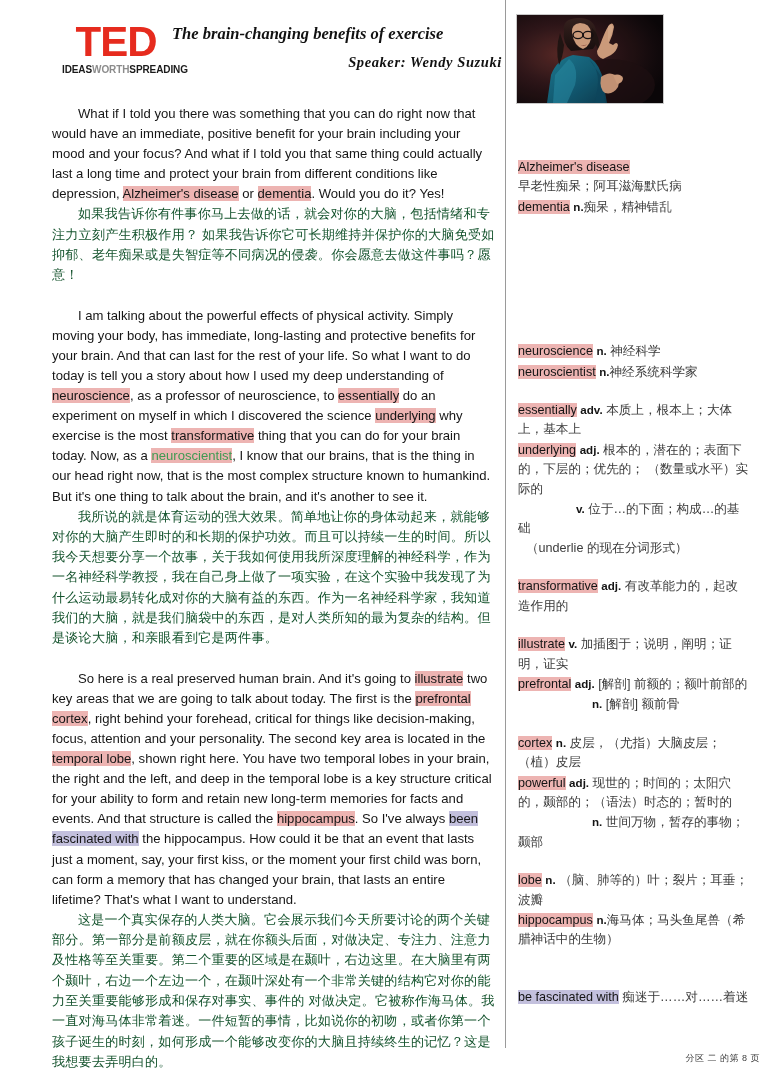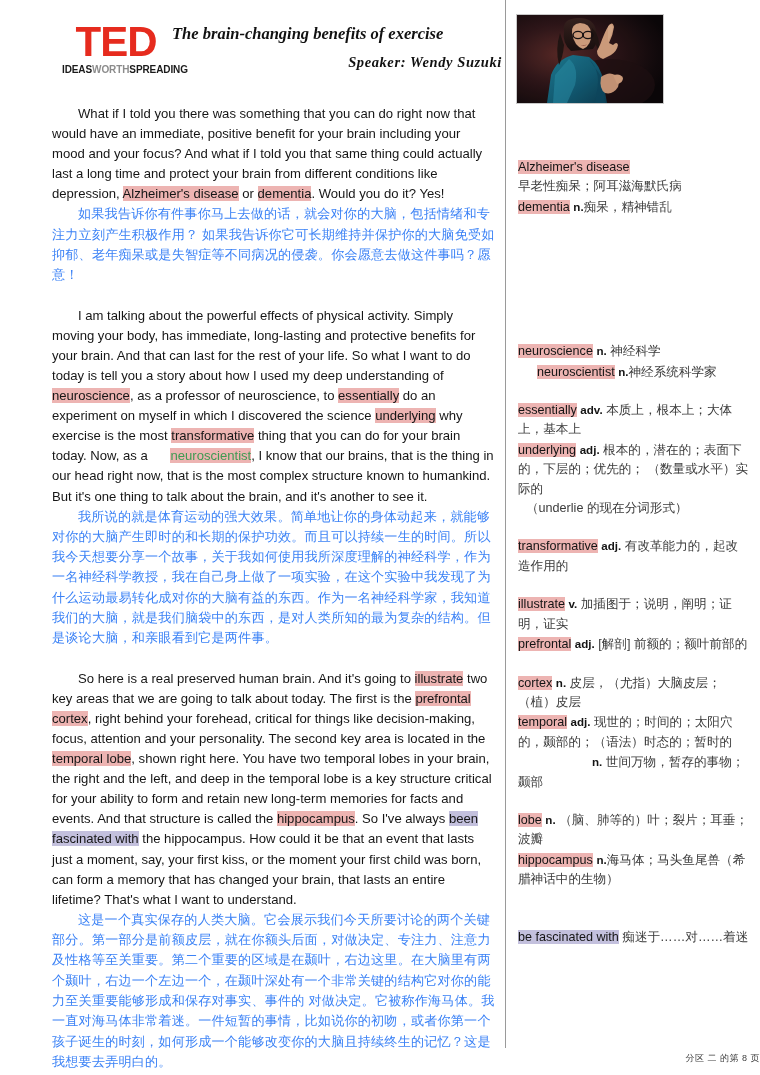--- a/index.html
+++ b/index.html
@@ -119,30 +119,30 @@
     line-height: 20.1px;
     text-align: left;
     color: #161616;
     text-indent: 26px;
   }
   p.zh {
     margin: 0 0 0 0;
     font-family: "Liberation Sans", sans-serif;
     font-size: 13.1px;
     line-height: 20.3px;
-    color: #3b82f6;
+    color: #14532d;
     text-indent: 26px;
     letter-spacing: 0.2px;
   }
   p.gap-before { margin-top: 20px; }
 
   
   .hl-pink   { background: #edb4b2; }
   .hl-purple { background: #c3c0dd; }
-  .fg-green  { color: #3f9a52; margin-left: 19px; }
+  .fg-green  { color: #3f9a52; }
 
   
   #glossary-column {
     position: absolute;
     left: 506px;
     top: 0px;
     width: 254px;
     height: 1048px;
     box-sizing: border-box;
   }
@@ -301,37 +301,37 @@
       <div style="height:20px"></div>
 
       <div class="gloss-entry"><span class="term hl-pink">neuroscience</span> <span class="pos">n.</span> <span class="zhdef">神经科学</span></div>
 
       <div class="gloss-entry"><span class="term hl-pink fg-green">neuroscientist</span> <span class="pos">n.</span><span class="zhdef">神经系统科学家</span></div>
 
       <div class="gloss-spacer-md"></div>
 
       <div class="gloss-entry"><span class="term hl-pink">essentially</span> <span class="pos">adv.</span> <span class="zhdef">本质上，根本上；大体上，基本上</span></div>
 
-      <div class="gloss-entry"><span class="term hl-pink">underlying</span> <span class="pos">adj.</span> <span class="zhdef">根本的，潜在的；表面下的，下层的；优先的； （数量或水平）实际的</span><span class="paren-indent zhdef">（underlie 的现在分词形式）</span></div>
+      <div class="gloss-entry"><span class="term hl-pink">underlying</span> <span class="pos">adj.</span> <span class="zhdef">根本的，潜在的；表面下的，下层的；优先的； （数量或水平）实际的</span><span class="indent-def2"><span class="pos">v.</span> <span class="zhdef">位于…的下面；构成…的基础</span></span><span class="paren-indent zhdef">（underlie 的现在分词形式）</span></div>
 
       <div class="gloss-spacer-md"></div>
 
       <div class="gloss-entry"><span class="term hl-pink">transformative</span> <span class="pos">adj.</span> <span class="zhdef">有改革能力的，起改造作用的</span></div>
 
       <div class="gloss-spacer-md"></div>
 
       <div class="gloss-entry"><span class="term hl-pink">illustrate</span> <span class="pos">v.</span> <span class="zhdef">加插图于；说明，阐明；证明，证实</span></div>
 
-      <div class="gloss-entry"><span class="term hl-pink">prefrontal</span> <span class="pos">adj.</span> <span class="zhdef">[解剖] 前额的；额叶前部的</span></div>
+      <div class="gloss-entry"><span class="term hl-pink">prefrontal</span> <span class="pos">adj.</span> <span class="zhdef">[解剖] 前额的；额叶前部的</span><span class="indent-def"><span class="pos">n.</span> <span class="zhdef">[解剖] 额前骨</span></span></div>
 
       <div class="gloss-spacer-md"></div>
 
       <div class="gloss-entry"><span class="term hl-pink">cortex</span> <span class="pos">n.</span> <span class="zhdef">皮层，（尤指）大脑皮层；（植）皮层</span></div>
 
-      <div class="gloss-entry"><span class="term hl-pink">temporal</span> <span class="pos">adj.</span> <span class="zhdef">现世的；时间的；太阳穴的，颞部的；（语法）时态的；暂时的</span><span class="indent-def"><span class="pos">n.</span> <span class="zhdef">世间万物，暂存的事物；颞部</span></span></div>
+      <div class="gloss-entry"><span class="term hl-pink">powerful</span> <span class="pos">adj.</span> <span class="zhdef">现世的；时间的；太阳穴的，颞部的；（语法）时态的；暂时的</span><span class="indent-def"><span class="pos">n.</span> <span class="zhdef">世间万物，暂存的事物；颞部</span></span></div>
 
       <div class="gloss-spacer-md"></div>
 
       <div class="gloss-entry"><span class="term hl-pink">lobe</span> <span class="pos">n.</span> <span class="zhdef">（脑、肺等的）叶；裂片；耳垂；波瓣</span></div>
 
       <div class="gloss-entry"><span class="term hl-pink">hippocampus</span> <span class="pos">n.</span><span class="zhdef">海马体；马头鱼尾兽（希腊神话中的生物）</span></div>
 
       <div class="gloss-spacer-lg"></div>
       <div style="height:12px"></div>
 

